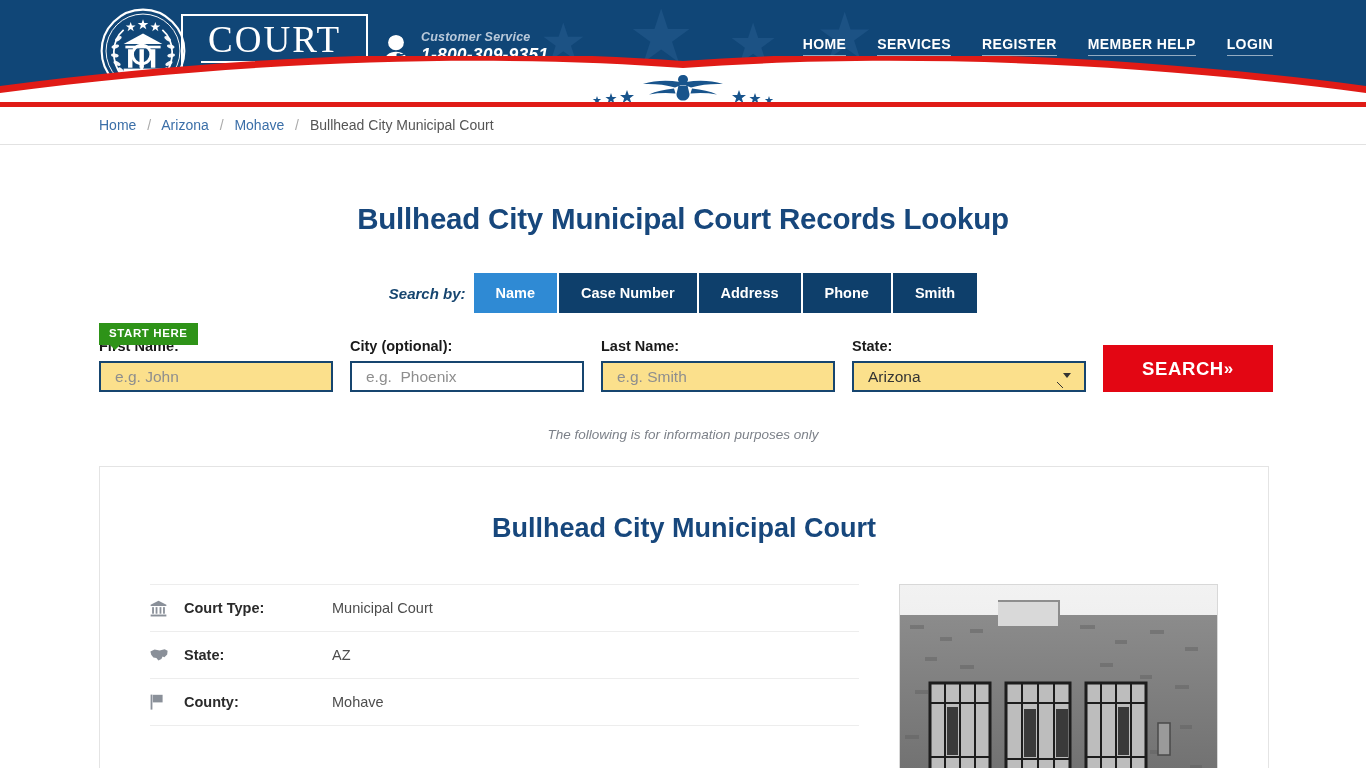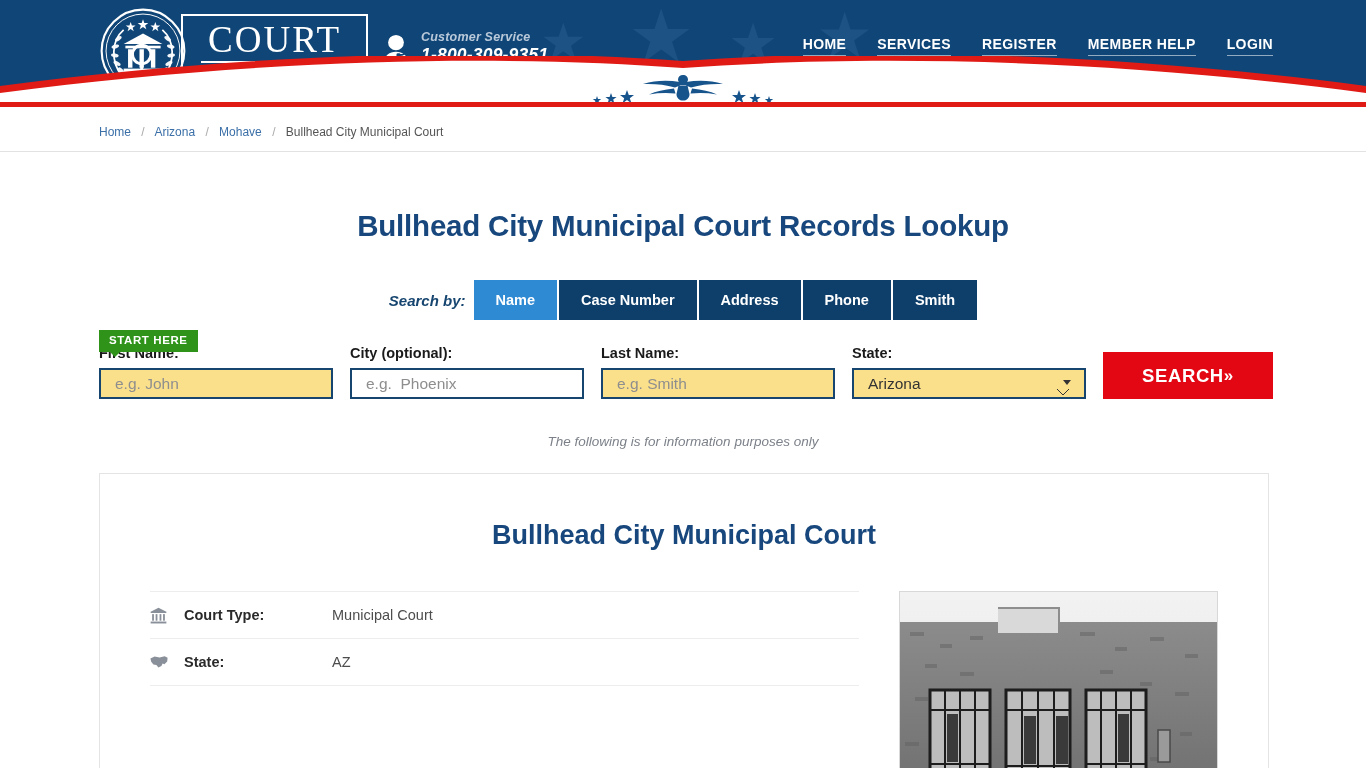--- a/index.html
+++ b/index.html
@@ -128,23 +128,23 @@
 
   
   .crumbbar {
     width: 1366px;
     height: 38px;
     background: #ffffff;
     border-bottom: 1px solid #e2e2e2;
   }
   .crumbs {
     width: 1180px;
-    margin: 7px auto;
+    margin: 0 auto;
     line-height: 37px;
-    font-size: 12px;
+    font-size: 14px;
     color: #555;
     padding-left: 6px;
   }
   .crumbs a { color: #3b6fa8; text-decoration: none; }
   .crumbs .sep { color: #aaa; margin: 0 7px; }
   .crumbs .current { color: #555; }
 
   
   .page { width: 1180px; margin: 0 auto; position: relative; }
 
@@ -529,20 +529,30 @@
         <div class="detail-row">
           <span class="ic">
             <svg width="18" height="14" viewBox="0 0 18 14" fill="currentColor">
               <path d="M0.4 3.4 L4.6 1.4 L9.6 2.4 L14.6 1.2 L17.6 2.8 L17.2 6.4 L14.4 9.2 L12.6 8.4 L11.4 11 L8.4 12.6 L6.4 10 L3.4 9.4 L1.2 6.8 Z"></path>
             </svg>
           </span>
           <span class="k">State:</span>
           <span class="v">AZ</span>
         </div>
 
+        <div class="detail-row">
+          <span class="ic">
+            <svg width="15" height="16" viewBox="0 0 15 16" fill="currentColor">
+              <rect x="0.6" y="0.6" width="1.8" height="15"></rect>
+              <path d="M2.8 0.8 L12.6 0.8 L12.6 8.4 L2.8 8.4 Z"></path>
+            </svg>
+          </span>
+          <span class="k">County:</span>
+          <span class="v">Mohave</span>
+        </div>
 
         <div class="detail-row" style="height:8px;border-top:1px solid #ededed;"></div>
       </div>
 
       <div class="court-photo">
         <svg width="318" height="208" viewBox="0 0 318 208">
           <defs>
             <linearGradient id="sky" x1="0" y1="0" x2="0" y2="1">
               <stop offset="0%" stop-color="#f2f2f2"></stop>
               <stop offset="100%" stop-color="#e3e3e3"></stop>

